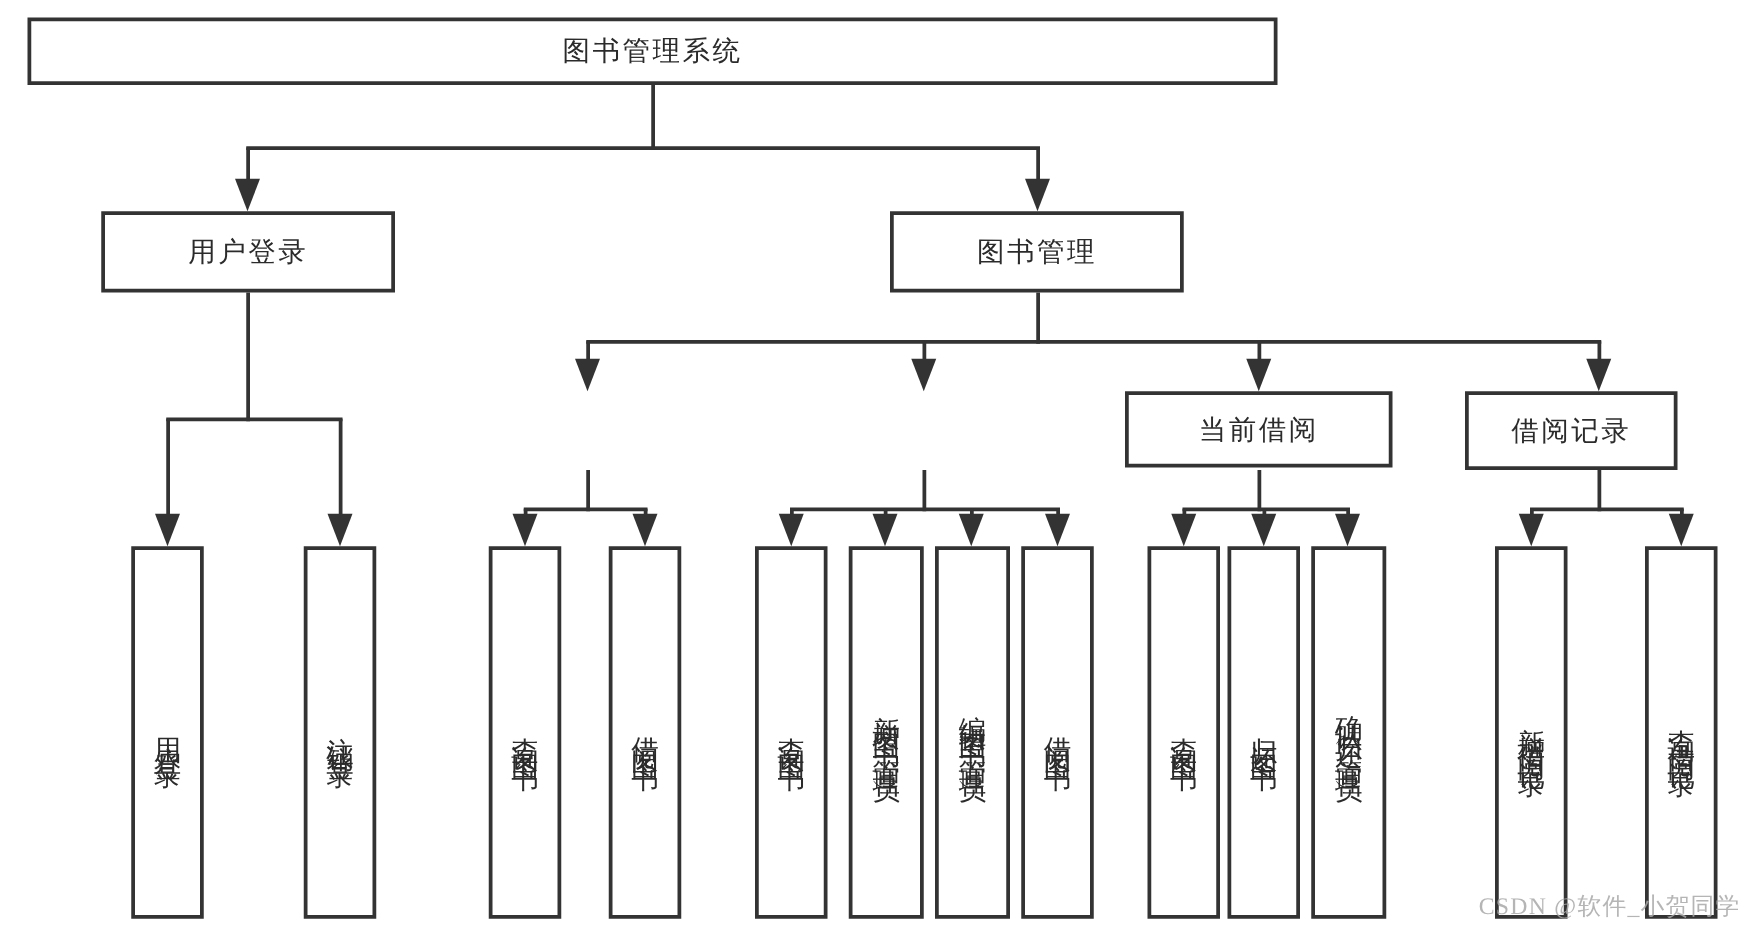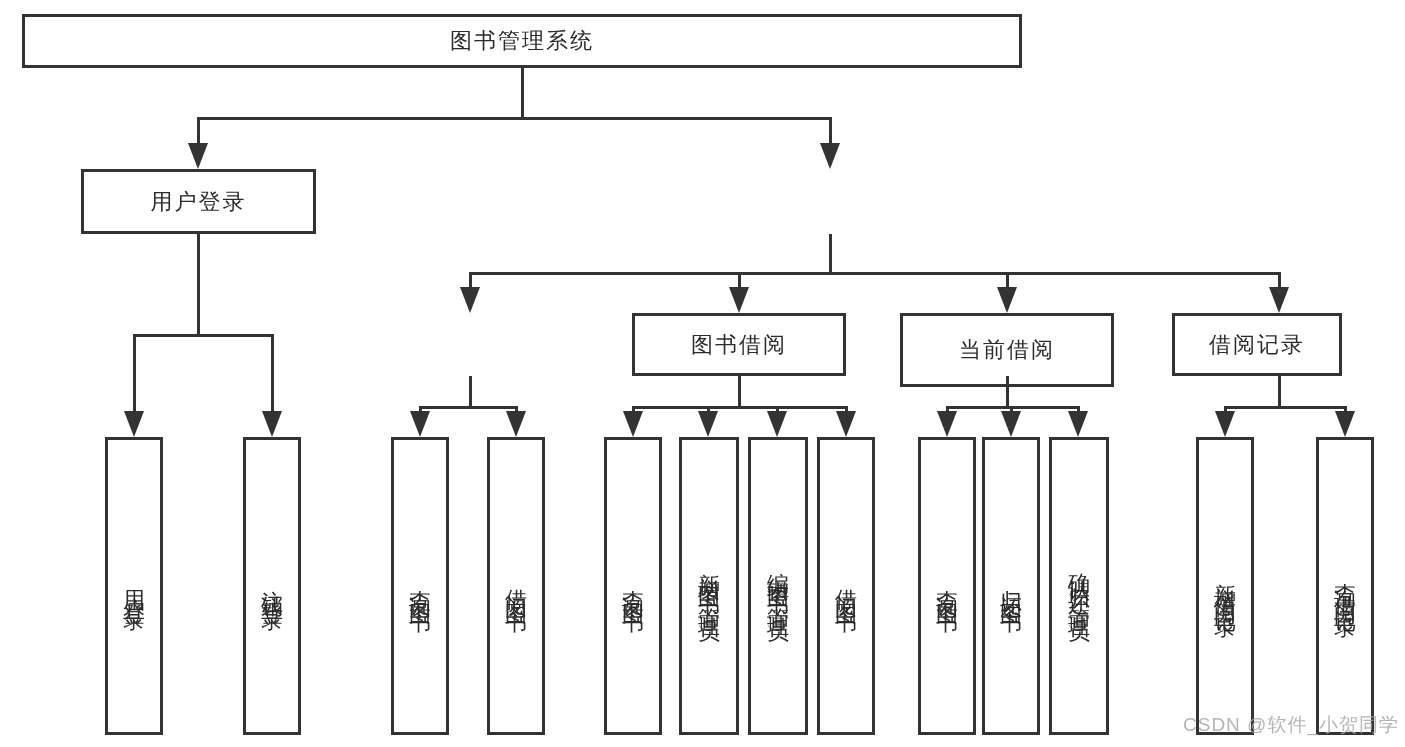--- a/index.html
+++ b/index.html
@@ -44,39 +44,40 @@
     border-top:26px solid #333333;
   }
   .watermark{
     position:absolute;
     left:1183px;top:712px;
     font-size:19px;
     color:rgba(168,168,168,0.85);
     letter-spacing:1px;
     white-space:nowrap;
     z-index:5;
+    font-family:Liberation Serif, serif;
   }
 </style>
 </head>
 <body>
 
 <div class="canvas">
 
   <div class="node h" style="left:22px;top:14px;width:1000px;height:54px">
     <span>图书管理系统</span>
   </div>
 
   <div class="node h" style="left:81px;top:169px;width:235px;height:65px">
     <span>用户登录</span>
   </div>
+  <div class="node h" style="left:712px;top:169px;width:235px;height:65px">
+    <span>图书管理</span>
+  </div>
 
-  <div class="node h" style="left:632px;top:313px;width:214px;height:63px">
-    <span>图书借阅</span>
-  </div>
-  <div class="node h" style="left:900px;top:313px;width:214px;height:74px">
+  <div class="node h" style="left:900px;top:313px;width:214px;height:61px">
     <span>当前借阅</span>
   </div>
   <div class="node h" style="left:1172px;top:313px;width:170px;height:63px">
     <span>借阅记录</span>
   </div>
 
   <div class="node v" style="left:105px;top:437px;width:58px;height:298px">
     <span>用户登录</span>
   </div>
   <div class="node v" style="left:243px;top:437px;width:58px;height:298px">

